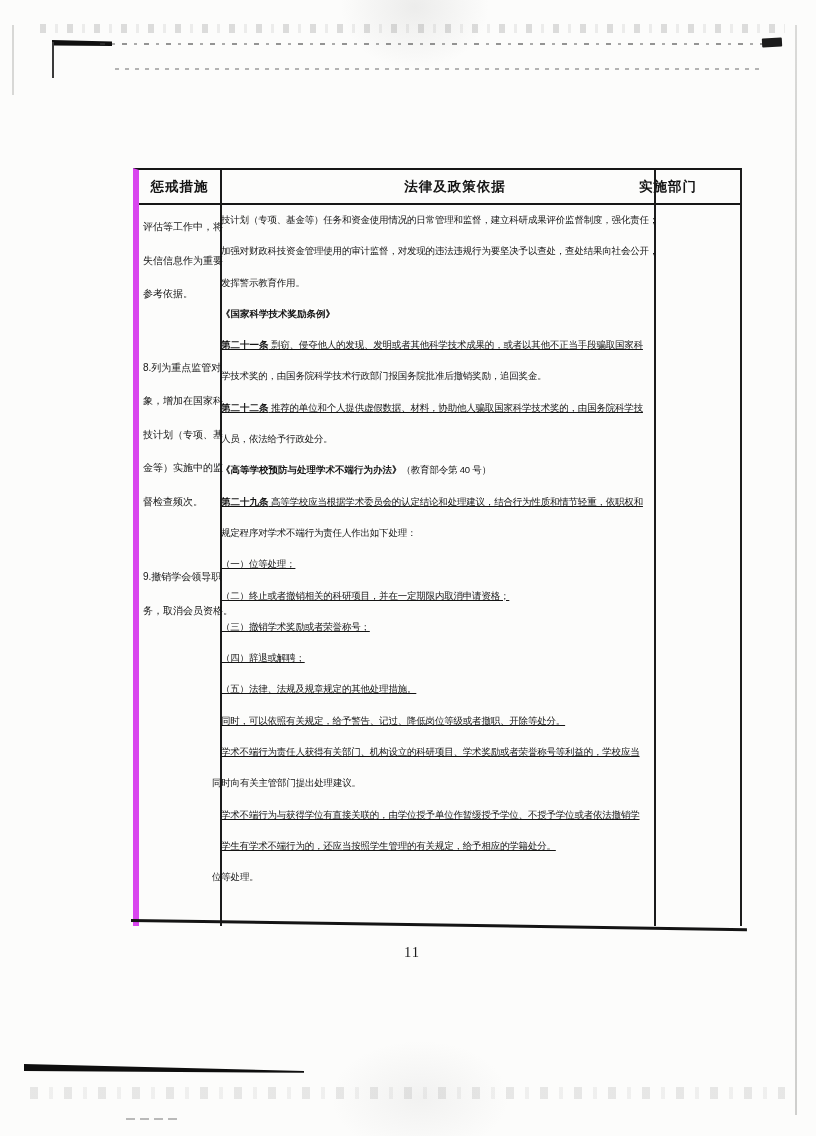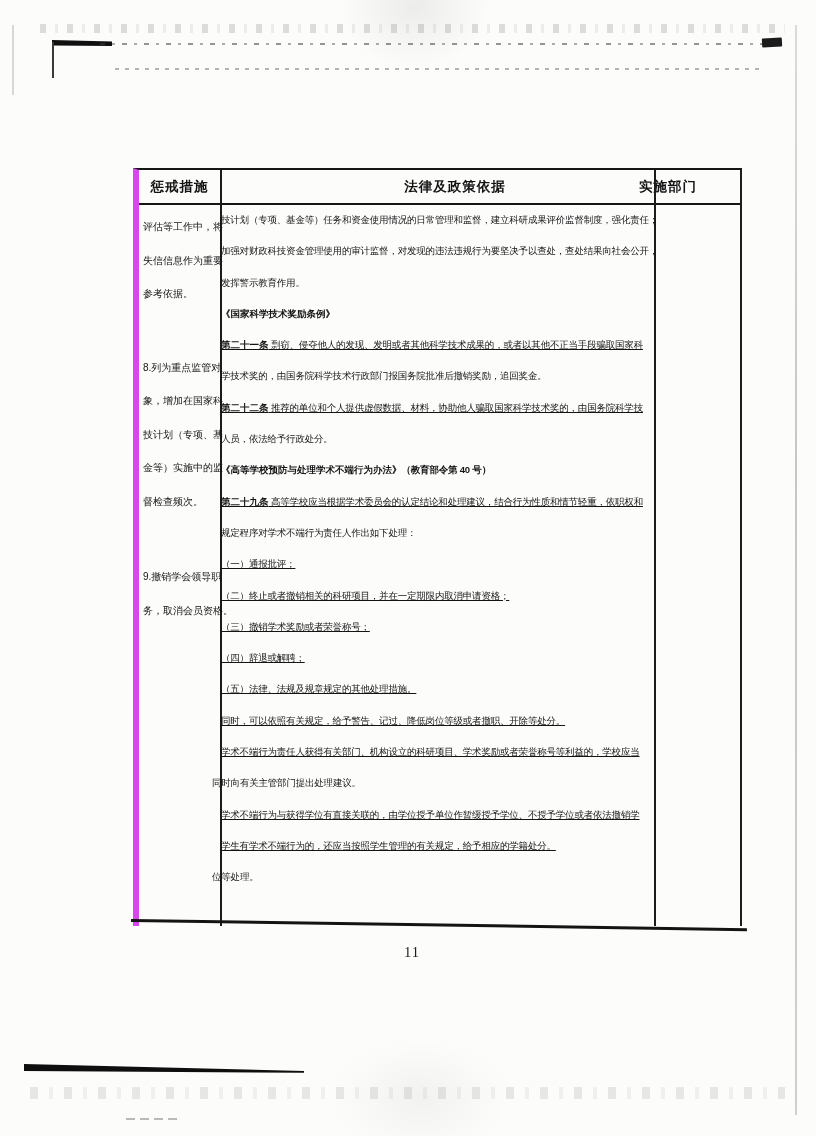--- a/index.html
+++ b/index.html
@@ -61,21 +61,21 @@
   .gap1{margin-top:40px;}
   .gap2{margin-top:42px;}
 
   
   .legal-col{position:absolute;left:82px;top:34px;width:433px;font-size:9.5px;letter-spacing:-0.2px;
     line-height:31.3px;color:#141414;border-radius:16px;}
   .ln{white-space:nowrap;height:31.3px;}
   .ind{text-decoration:underline;}
   .out{margin-left:-9px;}
   .ln b{font-weight:bold;letter-spacing:0;}
-  .bt span{font-weight:bold;}
+  .bt span{font-weight:normal;}
 
   
   .page-num{position:absolute;left:404px;top:944px;font-family:"Liberation Serif","DejaVu Serif",serif;
     font-size:14.5px;color:#1c1c1c;letter-spacing:1px;}
 </style>
 </head>
 <body>
 
 <div class="page">
 
@@ -122,21 +122,21 @@
       <div class="ln"><b></b><span>加强对财政科技资金管理使用的审计监督，对发现的违法违规行为要坚决予以查处，查处结果向社会公开，</span></div>
       <div class="ln"><b></b><span>发挥警示教育作用。</span></div>
       <div class="ln"><b>《国家科学技术奖励条例》</b><span></span></div>
       <div class="ln ind"><b>第二十一条</b><span> 剽窃、侵夺他人的发现、发明或者其他科学技术成果的，或者以其他不正当手段骗取国家科</span></div>
       <div class="ln"><b></b><span>学技术奖的，由国务院科学技术行政部门报国务院批准后撤销奖励，追回奖金。</span></div>
       <div class="ln ind"><b>第二十二条</b><span> 推荐的单位和个人提供虚假数据、材料，协助他人骗取国家科学技术奖的，由国务院科学技</span></div>
       <div class="ln"><b></b><span>人员，依法给予行政处分。</span></div>
       <div class="ln bt"><b>《高等学校预防与处理学术不端行为办法》</b><span>（教育部令第 40 号）</span></div>
       <div class="ln ind"><b>第二十九条</b><span> 高等学校应当根据学术委员会的认定结论和处理建议，结合行为性质和情节轻重，依职权和</span></div>
       <div class="ln"><b></b><span>规定程序对学术不端行为责任人作出如下处理：</span></div>
-      <div class="ln ind"><b></b><span>（一）通报批评；</span></div>
+      <div class="ln ind"><b></b><span>（一）位等处理；</span></div>
       <div class="ln ind"><b></b><span>（二）终止或者撤销相关的科研项目，并在一定期限内取消申请资格；</span></div>
       <div class="ln ind"><b></b><span>（三）撤销学术奖励或者荣誉称号；</span></div>
       <div class="ln ind"><b></b><span>（四）辞退或解聘；</span></div>
       <div class="ln ind"><b></b><span>（五）法律、法规及规章规定的其他处理措施。</span></div>
       <div class="ln ind"><b></b><span>同时，可以依照有关规定，给予警告、记过、降低岗位等级或者撤职、开除等处分。</span></div>
       <div class="ln ind"><b></b><span>学术不端行为责任人获得有关部门、机构设立的科研项目、学术奖励或者荣誉称号等利益的，学校应当</span></div>
       <div class="ln out"><b></b><span>同时向有关主管部门提出处理建议。</span></div>
       <div class="ln ind"><b></b><span>学术不端行为与获得学位有直接关联的，由学位授予单位作暂缓授予学位、不授予学位或者依法撤销学</span></div>
       <div class="ln ind"><b></b><span>学生有学术不端行为的，还应当按照学生管理的有关规定，给予相应的学籍处分。</span></div>
       <div class="ln out"><b></b><span>位等处理。</span></div>

